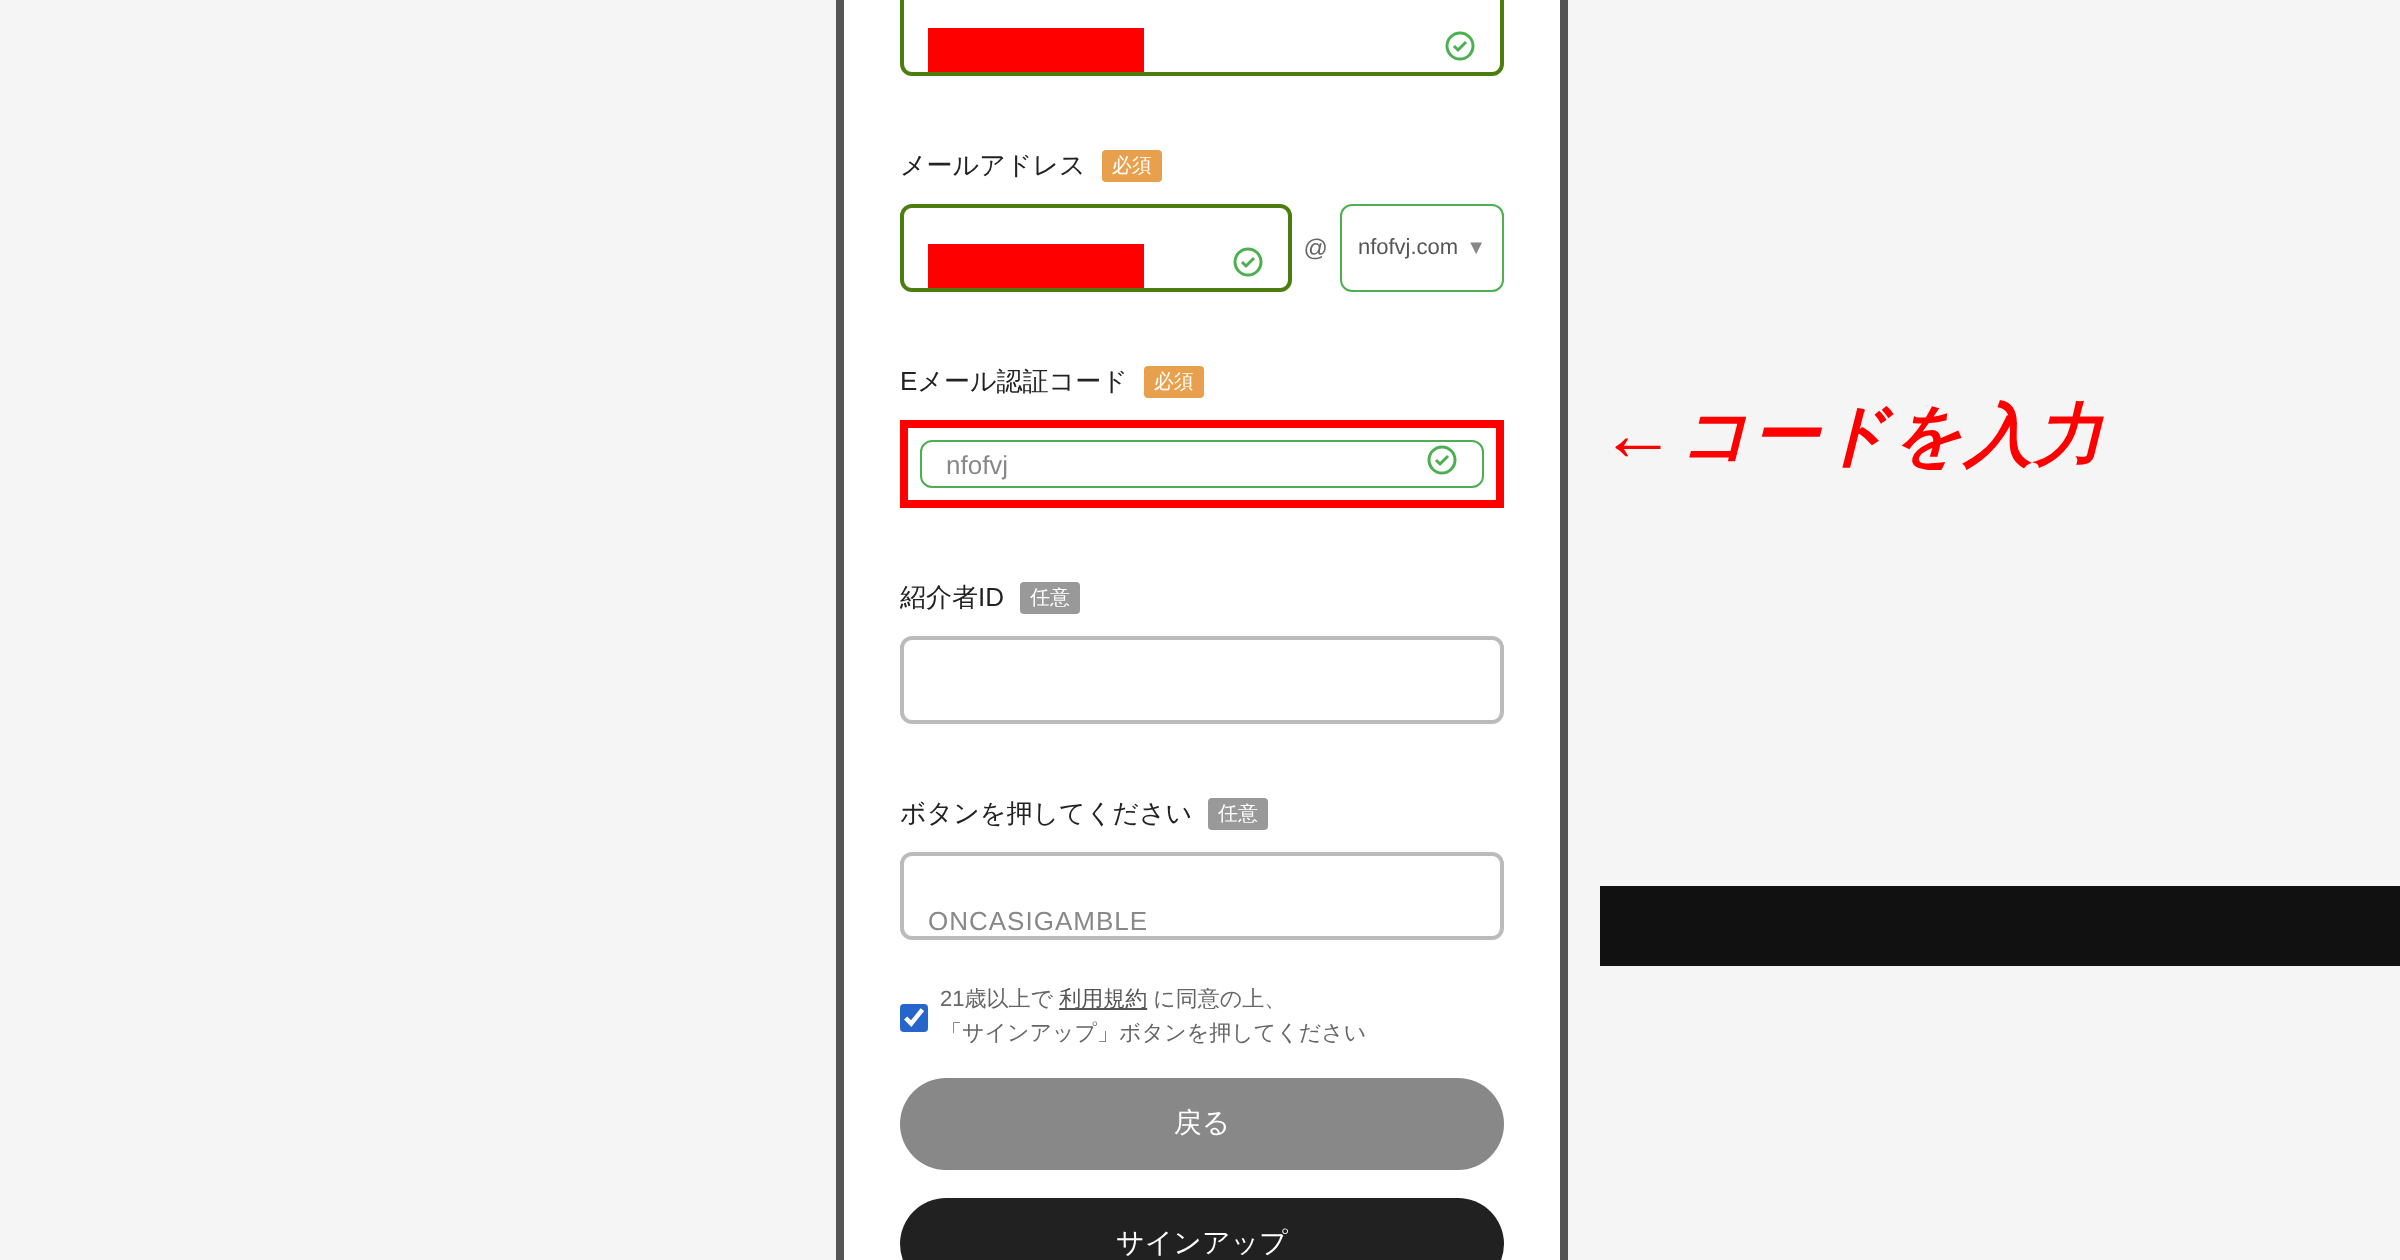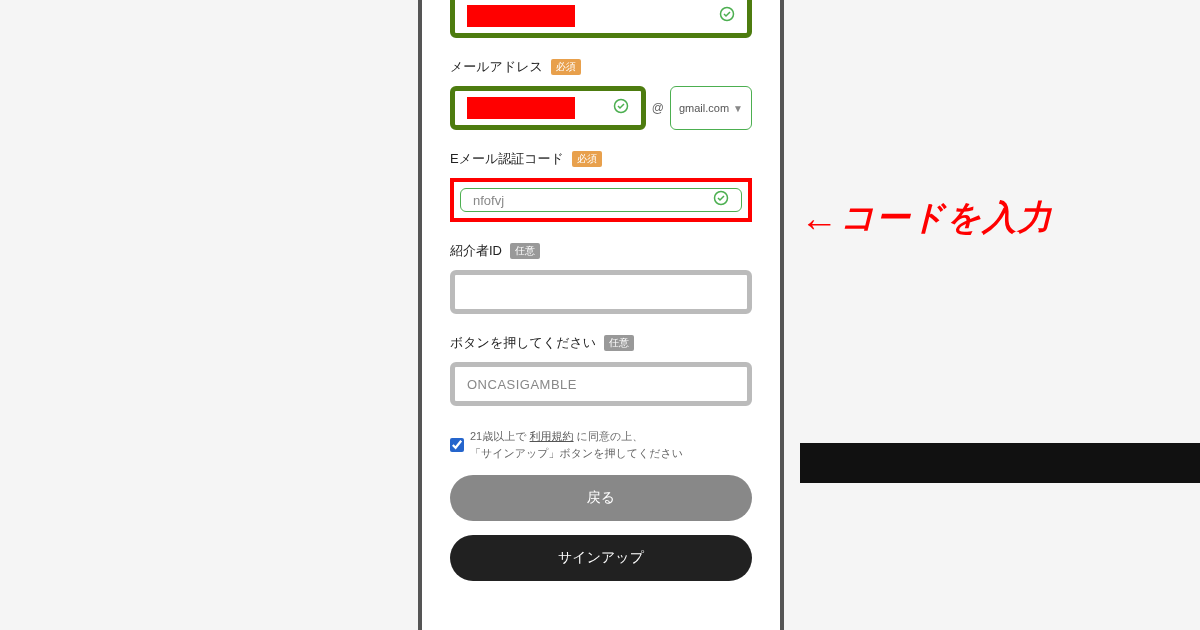--- a/index.html
+++ b/index.html
@@ -1,25 +1,25 @@
 <!DOCTYPE html>
 <html><head>
   <meta charset="utf-8">
   <style>
     * { margin: 0; padding: 0; box-sizing: border-box; }
     body { font-family: sans-serif; background: #f5f5f5; width: 1200px; height: 630px; position: relative; }
     .phone-frame { position: absolute; left: 418px; top: -10px; width: 366px; height: 650px; background: #fff; border: 4px solid #555; border-radius: 8px; overflow: hidden; }
     .form-content { padding: 0 28px; }
     .field-top { margin-top: 0; padding-top: 0; }
-    .input-box { border: 5px solid #4d7c0f; border-radius: 6px; height: 44px; display: flex; align-items: center; padding: 0 12px; position: relative; }
+    .input-box { border: 2px solid #4d7c0f; border-radius: 6px; height: 44px; display: flex; align-items: flex-end; padding: 0 12px; position: relative; }
     .input-box.gray { border-color: #bbb; }
     .redact { background: #ff0000; width: 108px; height: 22px; }
     .check-icon { margin-left: auto; }
     .check-svg { width: 16px; height: 16px; }
-    .label-row { display: flex; align-items: center; gap: 8px; margin-top: 20px; margin-bottom: 10px; }
+    .label-row { display: flex; align-items: center; gap: 8px; margin-top: 36px; margin-bottom: 10px; }
     .label { font-size: 13px; color: #222; }
     .badge { font-size: 10px; padding: 1px 5px; border-radius: 2px; color: #fff; text-align: right; }
     .badge.req { background: #e8a04c; }
     .badge.opt { background: #999; }
     .email-row { display: flex; align-items: center; gap: 6px; }
     .email-left { flex: 1; }
     .at { color: #666; font-size: 12px; }
     .domain-select { border: 1px solid #4caf50; border-radius: 6px; height: 44px; display: flex; align-items: center; padding: 0 8px; font-size: 11px; color: #555; gap: 4px; }
     .chevron { font-size: 10px; color: #888; }
     .code-highlight { border: 4px solid #ff0000; padding: 6px; margin-top: 6px; }
@@ -64,21 +64,21 @@
         <div class="redact"></div>
         <span class="check-icon">
           <svg class="check-svg" viewBox="0 0 16 16">
               <circle cx="8" cy="8" r="6.5" fill="none" stroke="#4caf50" stroke-width="1.5"></circle>
               <path d="M5 8 l2 2 l4 -4" fill="none" stroke="#4caf50" stroke-width="1.5"></path>
             </svg>
         </span>
       </div>
       <span class="at">@</span>
       <div class="domain-select">
-        <span>gmail.com</span>
+        <span>nfofvj.com</span>
         <span class="chevron">▼</span>
       </div>
     </div>
 
     <div class="label-row">
       <span class="label">Eメール認証コード</span>
       <span class="badge req">必須</span>
     </div>
     <div class="code-highlight">
       <div class="code-input">

